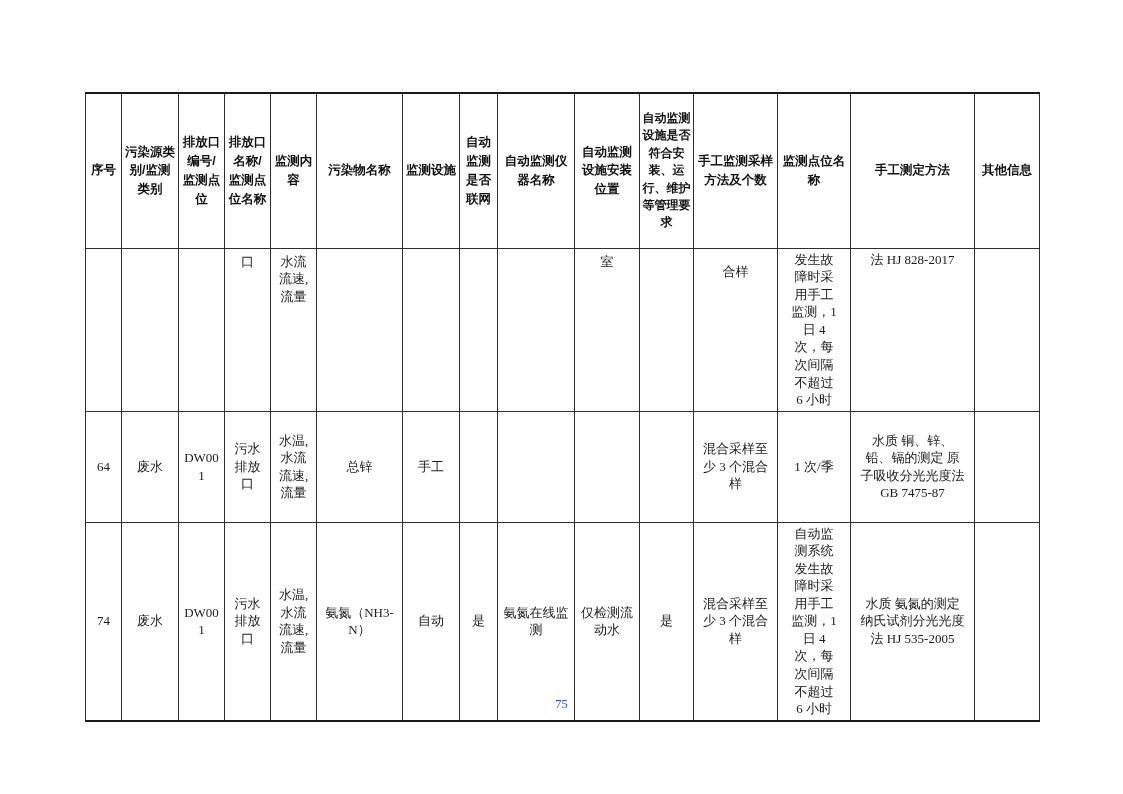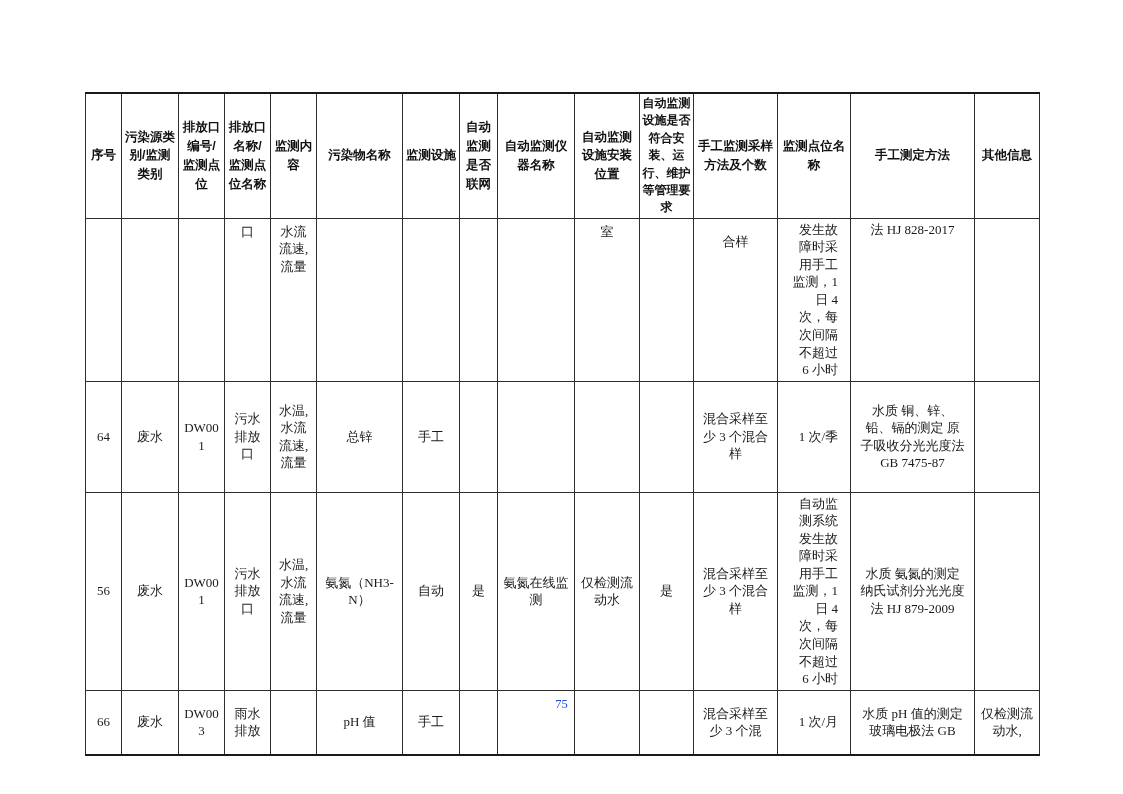--- a/index.html
+++ b/index.html
@@ -37,30 +37,30 @@
   .mon-table th {
     font-family: "Liberation Sans", sans-serif;
     font-weight: bold;
     font-size: 12.5px;
     line-height: 1.5;
     padding: 2px 3px;
     color: #111;
   }
   .mon-table th.narrow-head {
     font-size: 12px;
-    padding: 1px 2px;
+    padding: 16px 2px;
     line-height: 1.45;
   }
   .mon-table td {
     font-size: 13px;
     line-height: 1.35;
     padding: 2px 5px;
   }
   .mon-table td:nth-child(12) { padding: 14px 9px; }
-  .mon-table td:nth-child(13) { padding: 2px 12px; text-align: right; }
+  .mon-table td:nth-child(13) { padding: 2px 12px; }
   .mon-table td:nth-child(14) { padding: 2px 8px; }
   .mon-table td:nth-child(3)  { padding: 12px 4px; }
   tr.row-header  { height: 114px; }
   tr.row-partial { height: 145px; }
   tr.row-64      { height: 111px; }
   tr.row-65      { height: 182px; }
   tr.row-66      { height: 38px; }
   tr.row-partial td {
     vertical-align: top;
     padding-top: 4px;
@@ -152,52 +152,35 @@
         <td></td>
         <td></td>
         <td></td>
         <td>混合采样至少 3 个混合样</td>
         <td>1 次/季</td>
         <td>水质 铜、锌、铅、镉的测定 原子吸收分光光度法 GB 7475-87</td>
         <td></td>
       </tr>
 
       <tr class="row-65">
-        <td>56</td>
+        <td>74</td>
         <td>废水</td>
         <td>DW001</td>
         <td>污水排放口</td>
         <td>水温,水流流速,流量</td>
         <td>氨氮（NH3-N）</td>
         <td>自动</td>
         <td>是</td>
         <td>氨氮在线监测</td>
         <td>仅检测流动水</td>
         <td>是</td>
         <td>混合采样至少 3 个混合样</td>
         <td>自动监测系统发生故障时采用手工监测，1 日 4 次，每次间隔不超过 6 小时</td>
-        <td>水质 氨氮的测定 纳氏试剂分光光度法 HJ 879-2009</td>
+        <td>水质 氨氮的测定 纳氏试剂分光光度法 HJ 535-2005</td>
         <td></td>
       </tr>
 
-      <tr class="row-66">
-        <td>66</td>
-        <td>废水</td>
-        <td>DW003</td>
-        <td>雨水排放</td>
-        <td></td>
-        <td>pH 值</td>
-        <td>手工</td>
-        <td></td>
-        <td></td>
-        <td></td>
-        <td></td>
-        <td>混合采样至少 3 个混</td>
-        <td>1 次/月</td>
-        <td>水质 pH 值的测定 玻璃电极法 GB</td>
-        <td>仅检测流动水,</td>
-      </tr>
     </tbody>
   </table>
 
   <div class="page-number">75</div>
 
 </div>
 
 </body></html>

